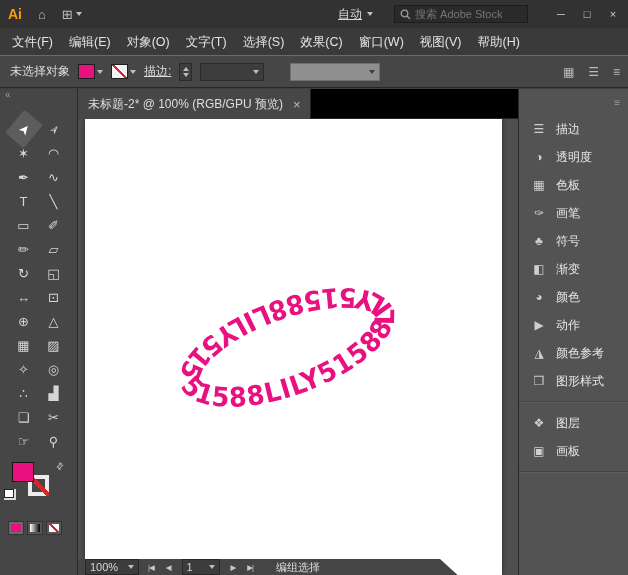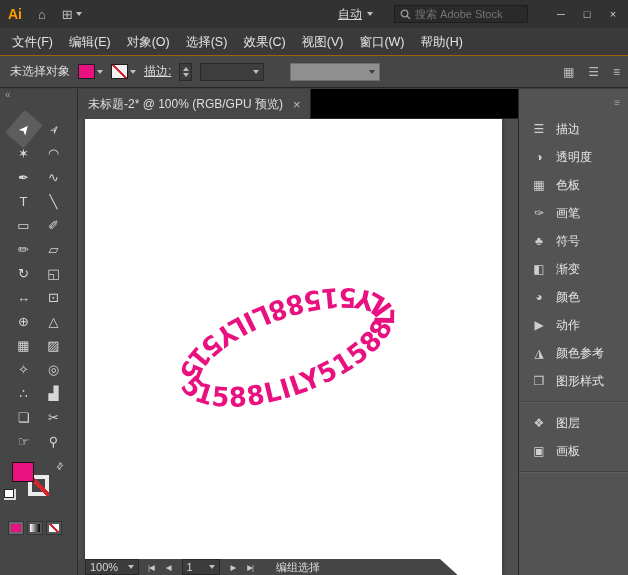--- a/index.html
+++ b/index.html
@@ -115,24 +115,25 @@
       <div class="win-btn">─</div>
       <div class="win-btn">□</div>
       <div class="win-btn">×</div>
     </div>
   </div>
 
   <div class="menubar">
     <span class="menu-item">文件(F)</span>
     <span class="menu-item">编辑(E)</span>
     <span class="menu-item">对象(O)</span>
+    <span class="menu-item">文字(T)</span>
     <span class="menu-item">选择(S)</span>
     <span class="menu-item">效果(C)</span>
+    <span class="menu-item">窗口(W)</span>
     <span class="menu-item">视图(V)</span>
-    <span class="menu-item">窗口(W)</span>
     <span class="menu-item">帮助(H)</span>
   </div>
 
   <div class="controlbar">
     <span class="cb-status">未选择对象</span>
     <span class="swatch-wrap">
       <span class="swatch fill-pink"></span>
       <i class="chev"></i>
     </span>
     <span class="swatch-wrap">

